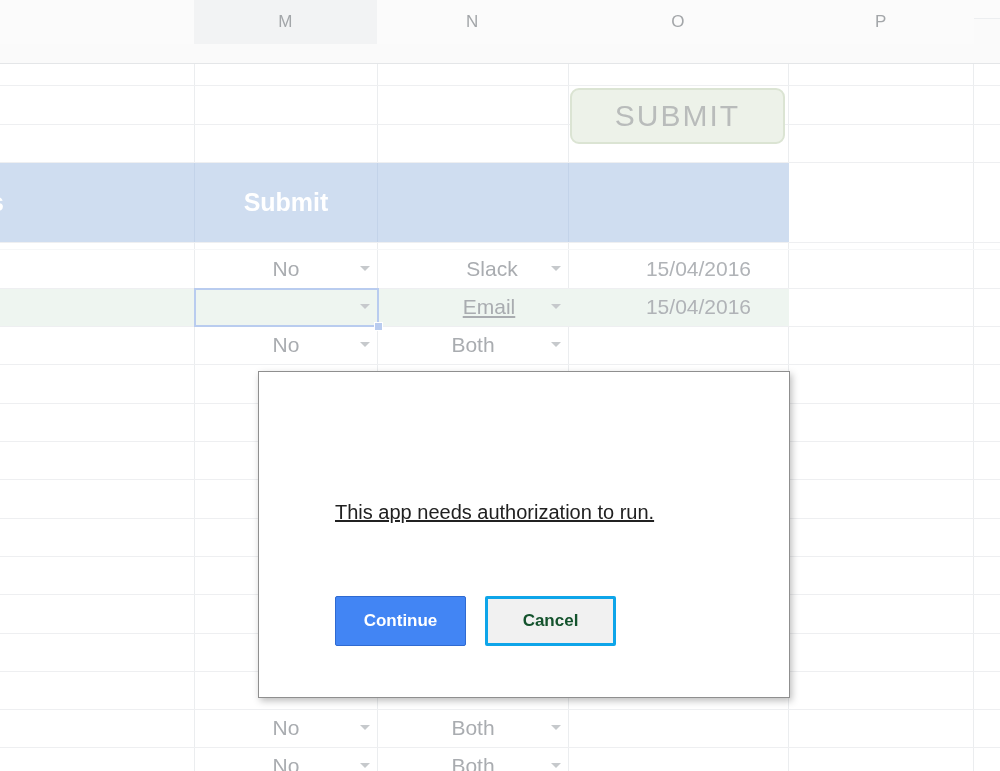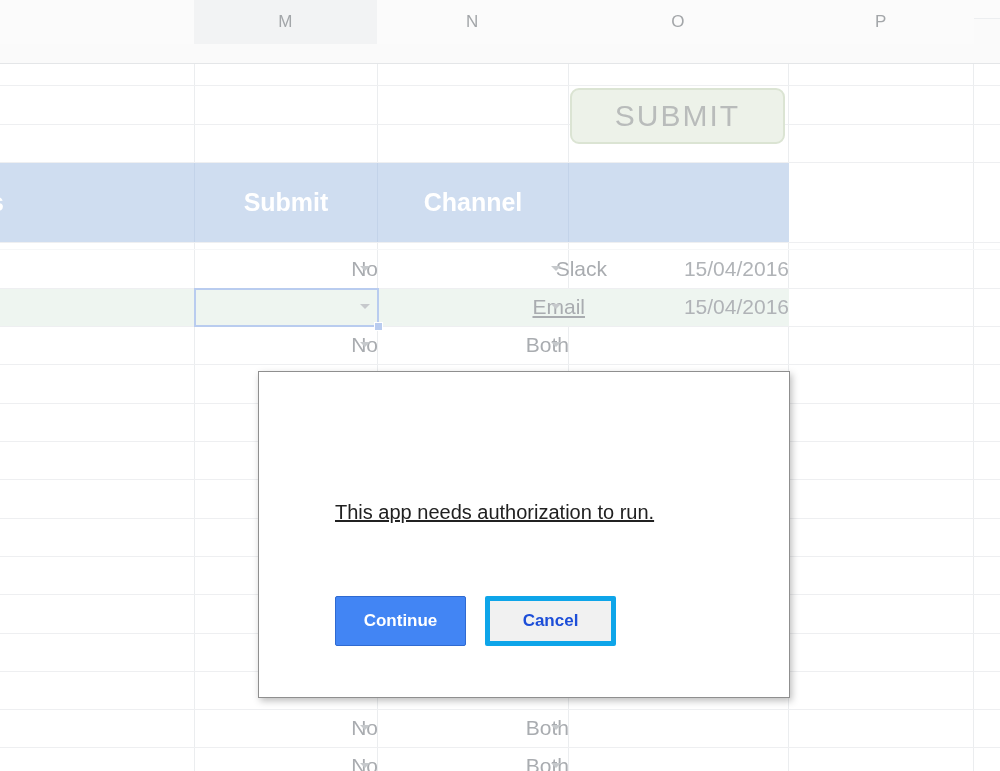--- a/index.html
+++ b/index.html
@@ -117,21 +117,21 @@
     font-weight: bold;
     color: #ffffff;
     overflow: hidden;
   }
 
   
   .cell {
     position: absolute;
     height: 38px;
     line-height: 38px;
-    text-align: right;
+    text-align: center;
     font-size: 21px;
     color: #a9acb0;
     box-sizing: border-box;
   }
   .cell.date { color: #b0b3b7; padding-left: 40px; }
 
   
   .dd-arrow {
     position: absolute;
     width: 0; height: 0;
@@ -227,22 +227,22 @@
     padding: 0 22px;
   }
   .btn-primary {
     background: #4285f4;
     border: 1px solid #2f6ad1;
     color: #ffffff;
     min-width: 131px;
   }
   .btn-secondary {
     background: #f1f1f1;
-    border: 5px solid #0ea5e9;
-    color: #1d4ed8;
+    border: 3px solid #0ea5e9;
+    color: #14532d;
     min-width: 131px;
   }
 </style>
 </head>
 <body>
 
 <div id="screen">
 
   <div class="sheet">
 
@@ -266,21 +266,20 @@
     <div class="hline" style="top:162px;"></div>
 
     <div class="submit-shape">SUBMIT</div>
 
     <div class="band"></div>
     <div class="band-partial">s</div>
     <div class="band-sep" style="left:194px;"></div>
     <div class="band-sep" style="left:377px;"></div>
     <div class="band-sep" style="left:568px;"></div>
     <div class="band-cell" style="left:194px; width:184px;">Submit</div>
-    <div class="band-cell" style="left:377px; width:192px;">Channel</div>
 
     <div class="row-hl" style="top:288px;"></div>
 
     <div class="hline" style="top:242px;"></div>
     <div class="hline" style="top:249px; background:#f6f7f8;"></div>
     <div class="hline" style="top:288px;"></div>
     <div class="hline" style="top:326px;"></div>
     <div class="hline" style="top:364px;"></div>
     <div class="hline" style="top:403px;"></div>
     <div class="hline" style="top:441px;"></div>

